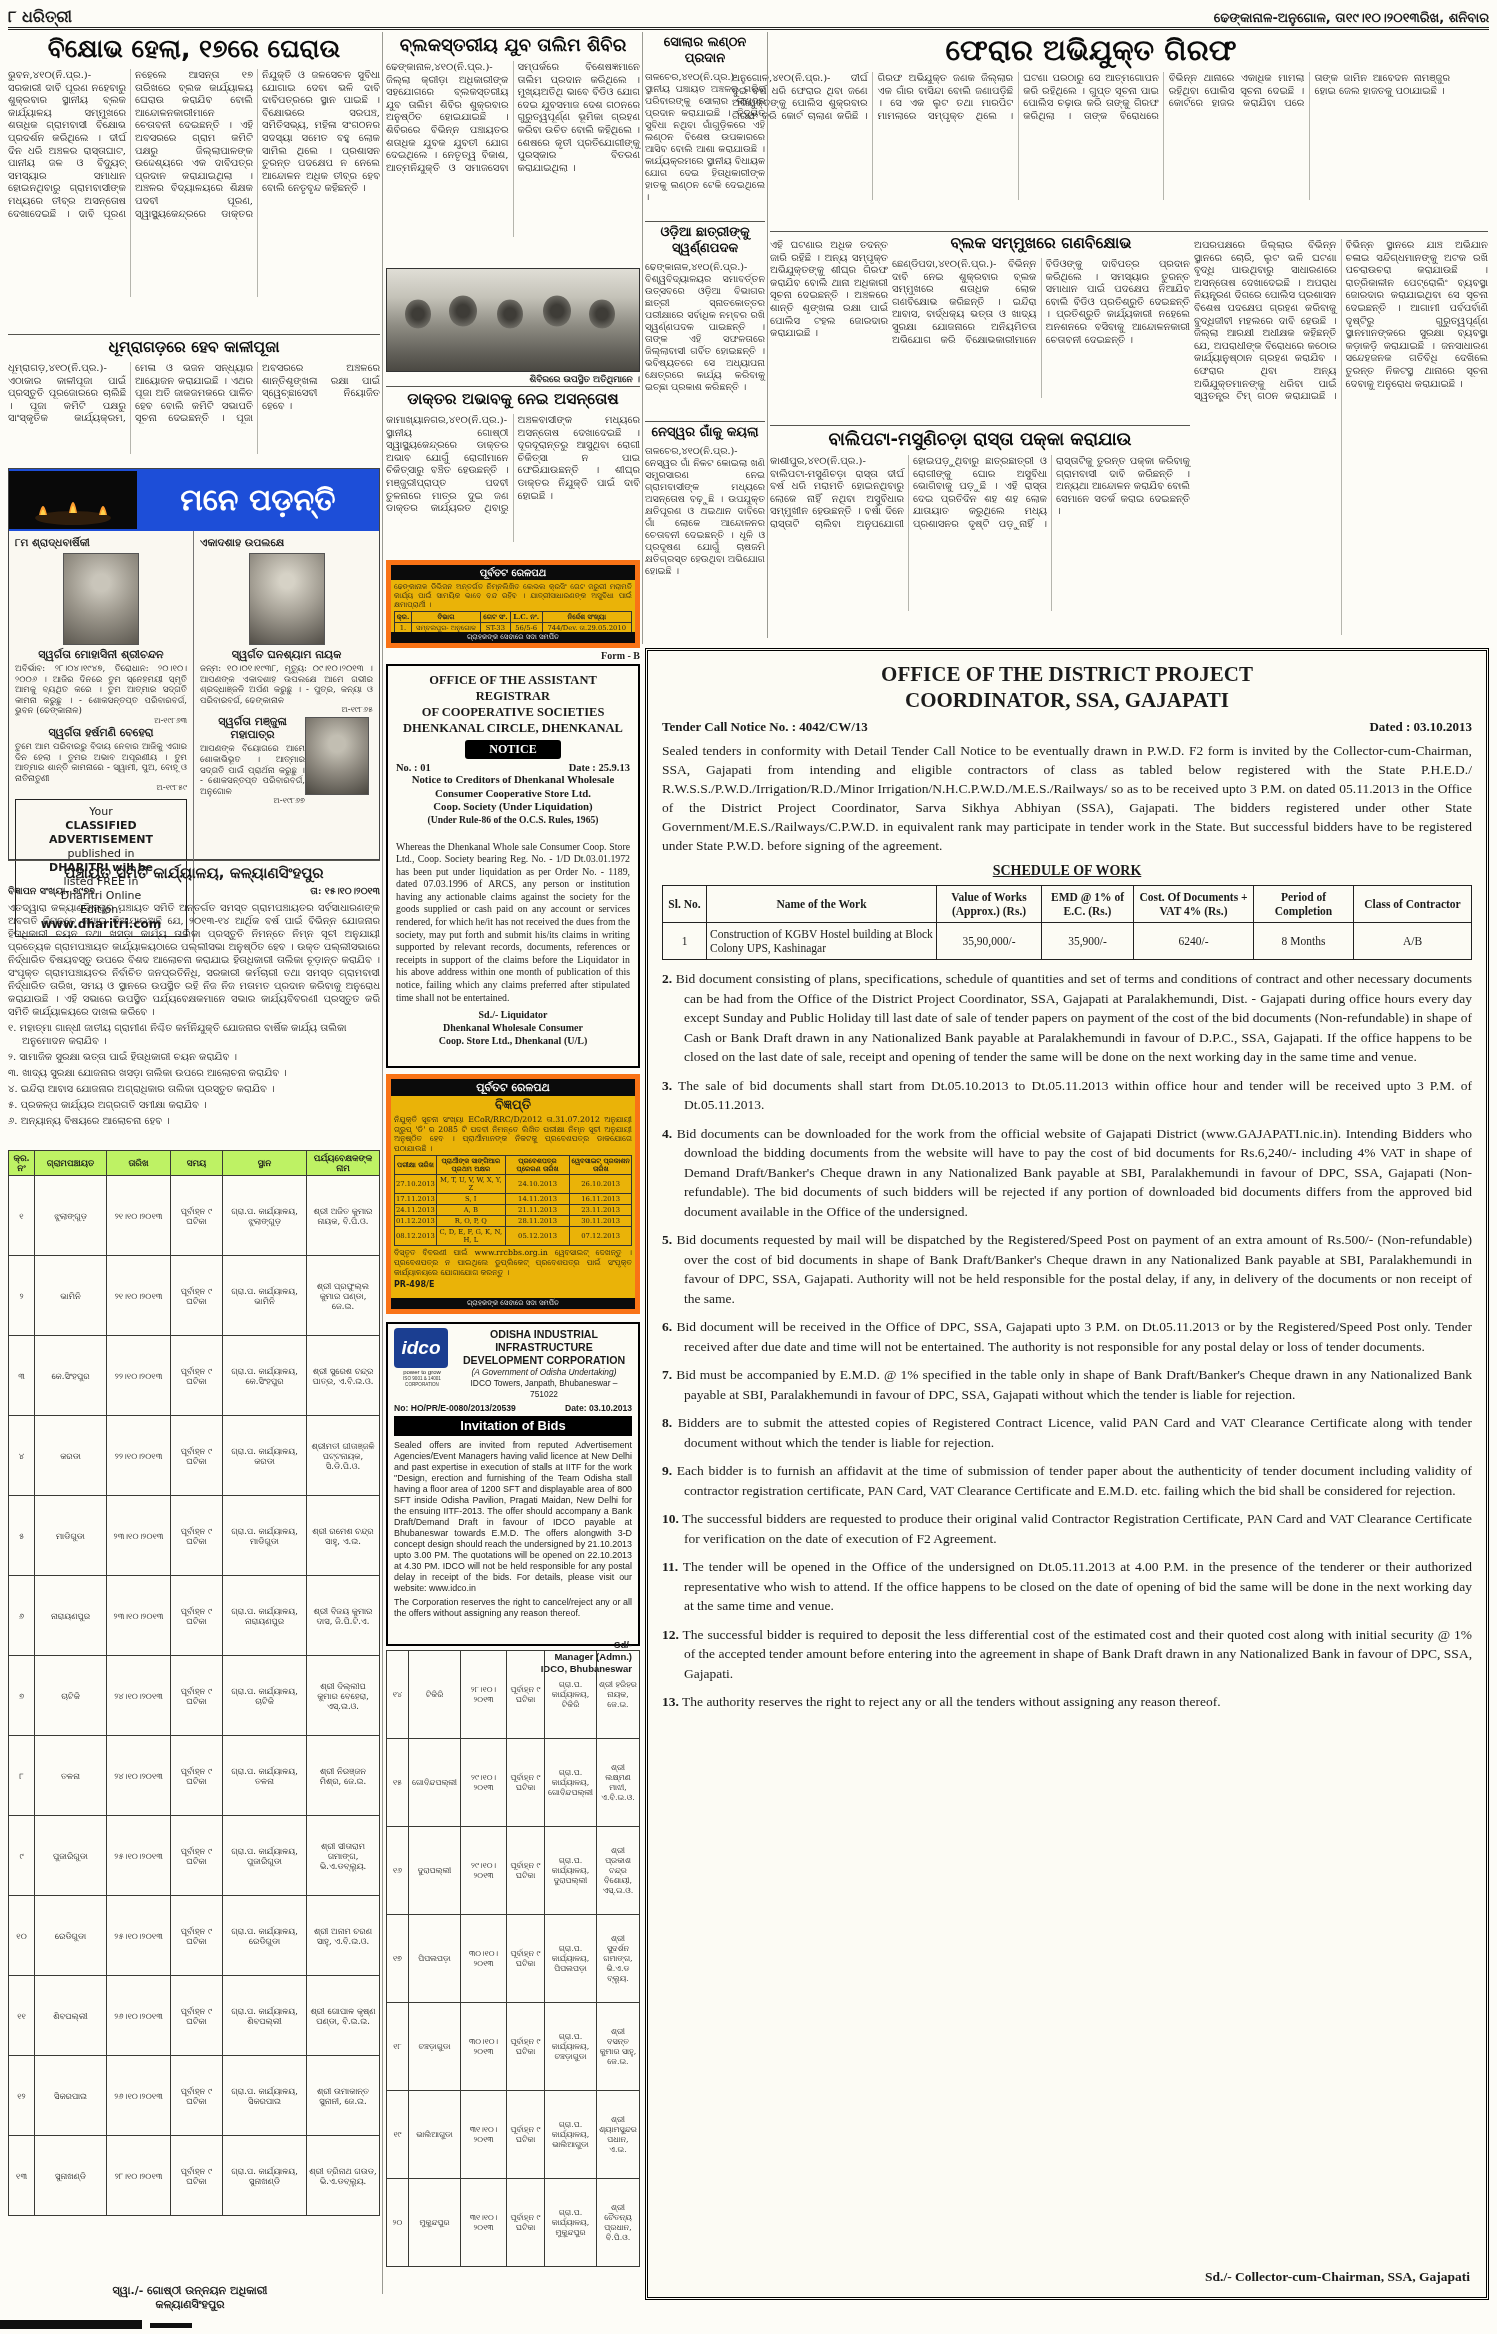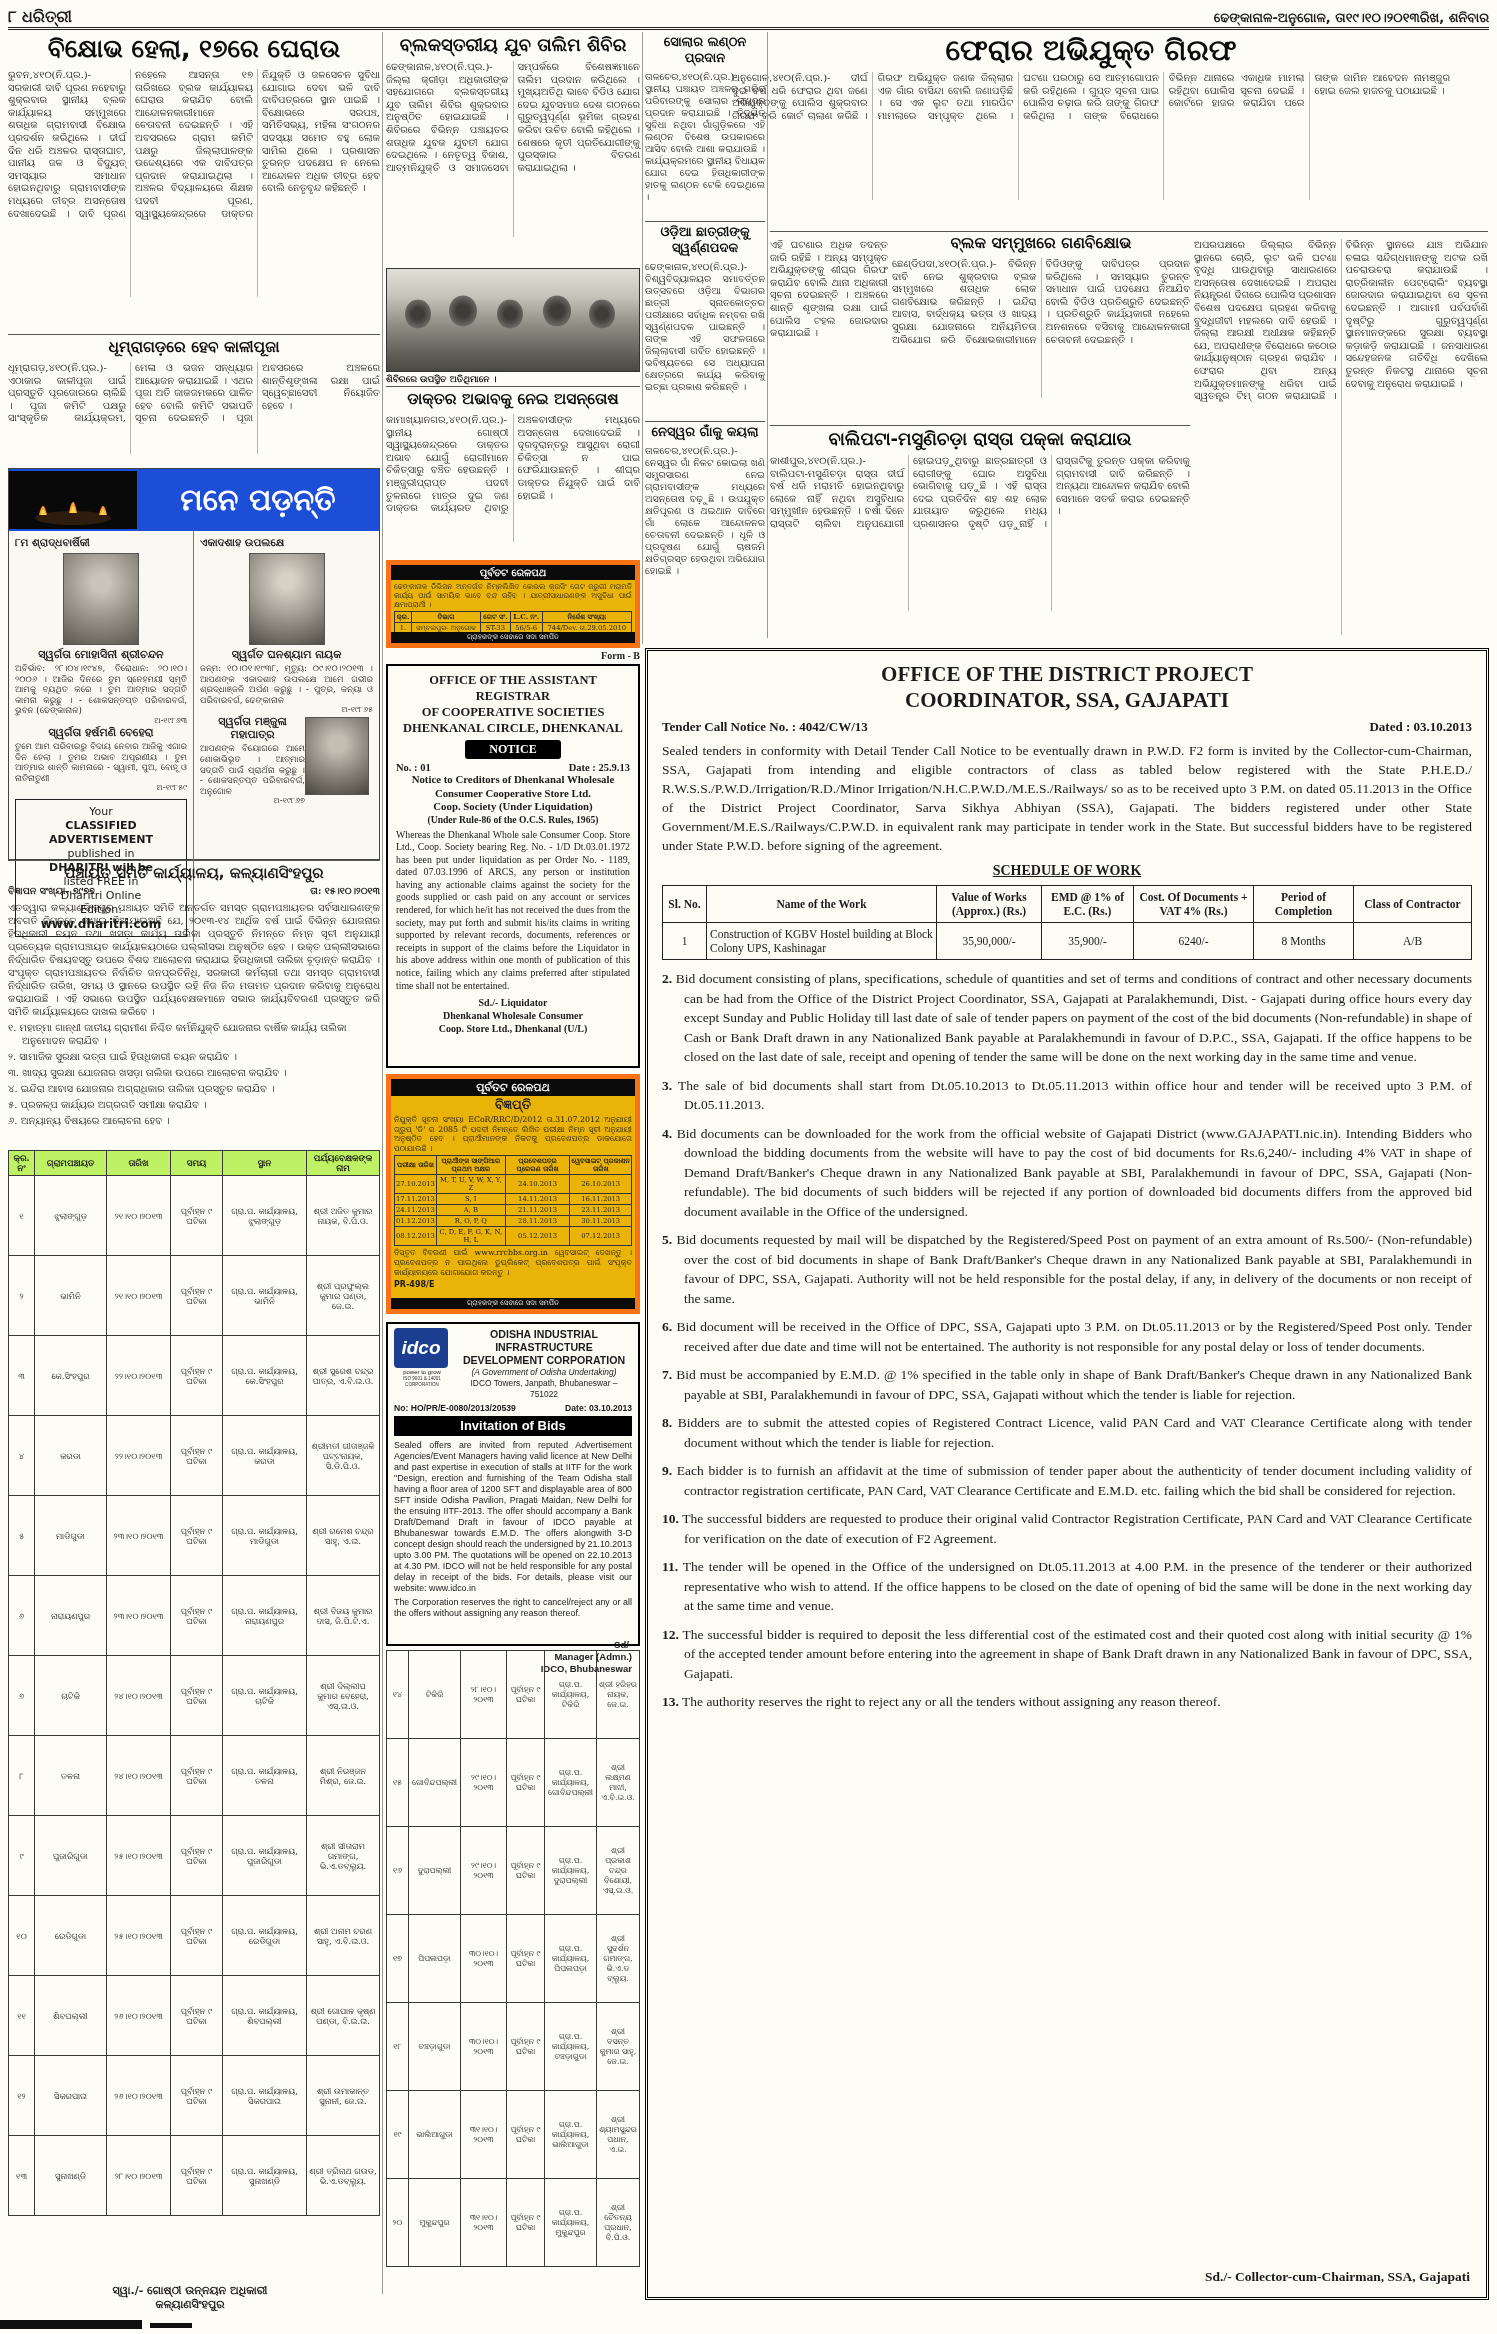--- a/index.html
+++ b/index.html
@@ -66,21 +66,21 @@
   #sched2-wrap{left:386px;top:1650px;width:254px}
   #sched2 td{height:88px;font-size:8px}
   #pan-sig{left:40px;top:2284px;width:300px;text-align:center;font-weight:bold;font-size:11px;line-height:14px;
      font-family:"DejaVu Sans",sans-serif}
   
   #art-training{left:386px;top:34px;width:254px;height:232px}
   #art-training .bt{height:176px}
   #photo{left:386px;top:268px;width:254px;height:104px;border:1px solid #333;
      background:linear-gradient(180deg,#e0ded6 0%,#c4c2b8 28%,#8f8d84 55%,#63615a 82%,#4a4842 100%);overflow:hidden}
   #photo .blob{position:absolute;border-radius:50%;background:radial-gradient(circle,#3e3c37 30%,#6b6962 70%,transparent 75%)}
-  #caption{left:386px;top:374px;width:254px;font-size:9px;font-weight:bold;text-align:left}
+  #caption{left:386px;top:374px;width:254px;font-size:9px;font-weight:bold;text-align:right}
   #art-doctor{left:386px;top:390px;width:254px;height:166px}
   #art-doctor .bt{height:128px}
   
   .rail{border:5px solid #f97316;background:#eab308}
   #rail1{left:386px;top:560px;width:254px;height:88px}
   #rail2{left:386px;top:1074px;width:254px;height:240px}
   .rail-bar{background:#0b0b0b;color:#fff;text-align:center;font-weight:bold;
      font-family:"DejaVu Sans",sans-serif}
   #rail1 .rail-bar{font-size:10px;line-height:15px}
   #rail2 .rail-bar{font-size:11px;line-height:17px}
@@ -96,21 +96,21 @@
   
   #form-b{left:386px;top:650px;width:254px;text-align:right;font-size:10px;font-weight:bold;font-family:"Liberation Serif",serif}
   #dhenkanal{left:386px;top:664px;width:254px;height:404px;border:2px solid #000;padding:6px 8px;
      font-family:"Liberation Serif",serif;background:#fcfbf4}
   #dhenkanal .t{font-weight:bold;font-size:12.5px;line-height:16px;text-align:center}
   #dk-notice{display:block;margin:4px auto 3px;width:96px;background:#000;color:#fff;text-align:center;
      font-weight:bold;font-size:12px;line-height:19px;border-radius:3px}
   #dk-nodate{display:flex;justify-content:space-between;font-size:10.5px;font-weight:bold;margin-top:2px}
   #dhenkanal .s{font-weight:bold;font-size:10.8px;line-height:13.5px;text-align:center}
   #dhenkanal .s4{font-size:9.6px;font-weight:bold;text-align:center}
-  #dk-body{font-size:9.8px;line-height:12.6px;text-align:justify;margin-top:4px}
+  #dk-body{font-size:9.8px;line-height:12.6px;text-align:justify;margin-top:16px}
   #dk-sig{text-align:center;font-weight:bold;font-size:10px;line-height:13px;margin-top:4px}
   
   #idco{left:386px;top:1322px;width:254px;height:324px;border:2px solid #000;padding:4px 6px;
      font-family:"Liberation Sans",sans-serif;background:#fcfbf4}
   #idco-top{display:flex;gap:6px}
   #idco-logo{width:56px;flex:0 0 auto;text-align:center}
   #idco-logo .box{width:54px;height:40px;background:#1b3e91;color:#fff;font-style:italic;font-weight:bold;
      font-size:19px;line-height:40px;border-radius:4px}
   #idco-logo .tag{font-size:6px;line-height:8px}
   #idco-logo .iso{font-size:4.6px;line-height:6px;color:#333}

